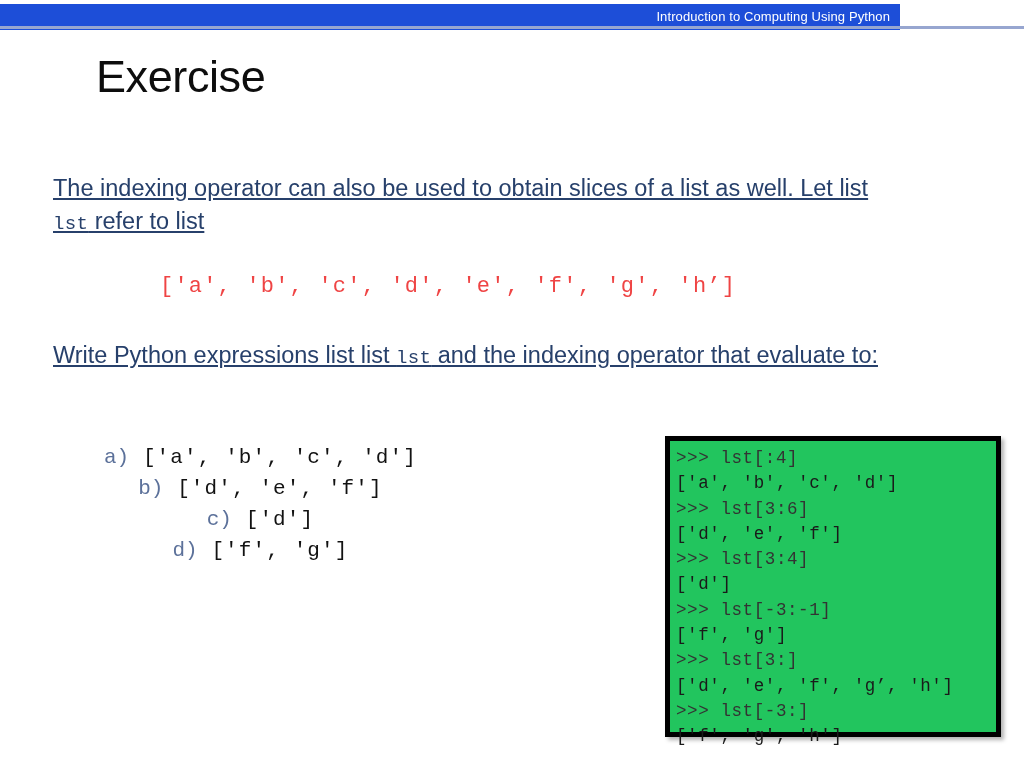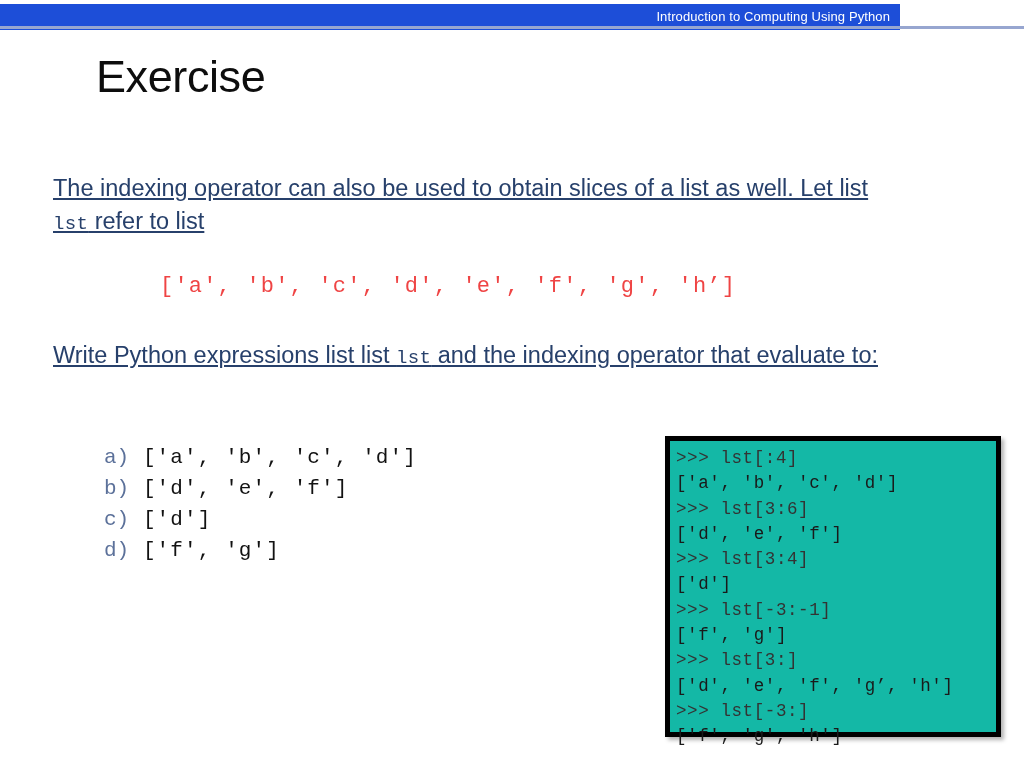--- a/index.html
+++ b/index.html
@@ -86,20 +86,21 @@
     color: #ef4444;
     letter-spacing: 1.2px;
     white-space: pre;
   }
 
   
   #answer-list {
     position: absolute;
     left: 104px;
     top: 442px;
+    text-align: center;
   }
   .answer-row {
     display: block;
     font-family: "Liberation Mono", monospace;
     font-size: 21px;
     line-height: 31px;
     white-space: pre;
   }
   .answer-marker {
     color: #5c719a;
@@ -109,21 +110,21 @@
     letter-spacing: 1.1px;
   }
 
   
   #console-box {
     position: absolute;
     left: 665px;
     top: 436px;
     width: 336px;
     height: 301px;
-    background: #14b8a6;
+    background: #22c55e;
     border: 5px solid #000000;
     box-sizing: border-box;
     box-shadow: 3px 3px 4px rgba(0,0,0,0.30);
   }
   #console-lines {
     position: absolute;
     left: 6px;
     top: 5px;
     font-family: "Liberation Mono", monospace;
     font-size: 17.5px;

